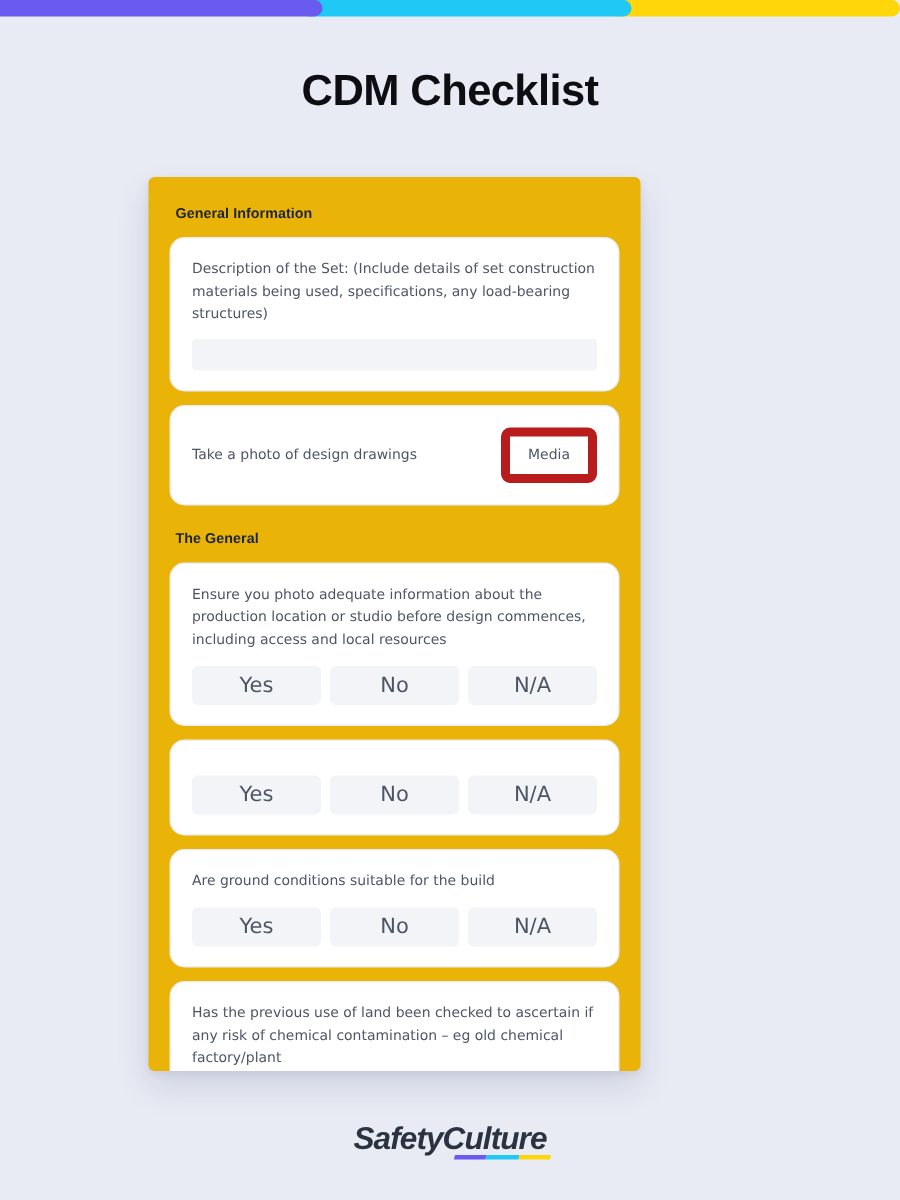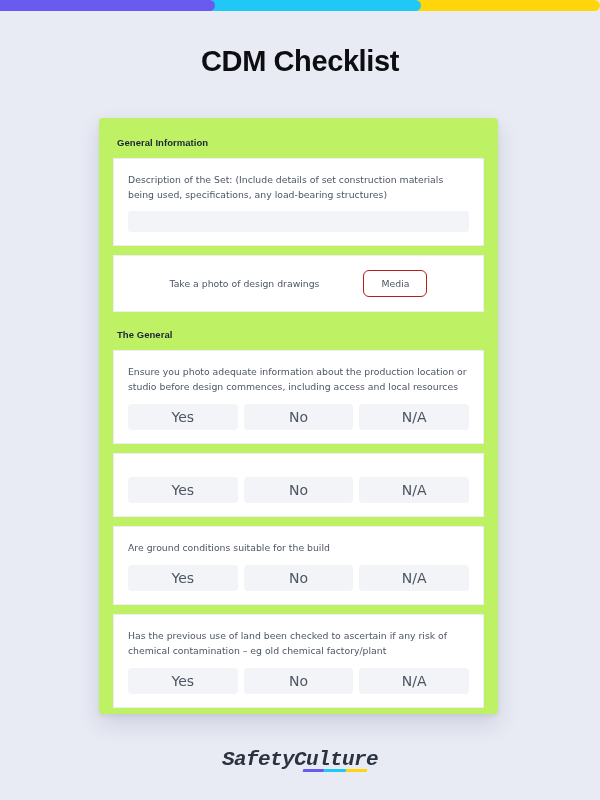--- a/index.html
+++ b/index.html
@@ -44,23 +44,23 @@
     font-weight: 700;
     letter-spacing: -0.4px;
     color: #0d0d12;
   }
 
   
   .doc-card {
     position: absolute;
     left: 99px;
     top: 118px;
-    width: 399px;
+    width: 328px;
     height: 596px;
-    background: #bef264;
+    background: #eab308;
     border-radius: 4px;
     box-shadow: 0 10px 22px rgba(30, 40, 80, 0.13),
                 0 2px 5px rgba(30, 40, 80, 0.07);
     overflow: hidden;
   }
 
   .doc-inner {
     padding: 14px 14px 0 14px;
   }
 
@@ -74,21 +74,21 @@
   }
   .section-header.second {
     margin-top: 17px;
     margin-bottom: 10px;
   }
 
   
   .qcard {
     background: #ffffff;
     border: 1px solid #eceef3;
-    border-radius: 0;
+    border-radius: 10px;
     padding: 13px 14px 13px 14px;
     margin-bottom: 9px;
   }
 
   .qtext {
     font-size: 9.3px;
     line-height: 1.62;
     color: #4d5565;
     font-family: "DejaVu Sans", sans-serif;
   }
@@ -99,26 +99,26 @@
     height: 21px;
     background: #f3f4f7;
     border-radius: 3px;
     width: 100%;
   }
 
   
   .media-row {
     display: flex;
     align-items: center;
-    justify-content: center;
+    justify-content: space-between;
     padding: 14px 14px;
     gap: 44px;
   }
   .media-btn {
-    border: 1px solid #b91c1c;
+    border: 6px solid #b91c1c;
     border-radius: 6px;
     background: #ffffff;
     color: #4d5565;
     font-size: 9.3px;
     font-family: "DejaVu Sans", sans-serif;
     padding: 7px 0;
     width: 64px;
     text-align: center;
     cursor: pointer;
   }
@@ -141,21 +141,20 @@
     cursor: pointer;
   }
 
   
   .footer {
     position: absolute;
     left: 0;
     top: 748px;
     width: 600px;
     text-align: center;
-    font-family: Liberation Mono, monospace;
   }
   .logo {
     display: inline-block;
     position: relative;
     font-size: 21px;
     font-weight: 700;
     font-style: italic;
     letter-spacing: -0.6px;
     color: #2b3240;
   }

